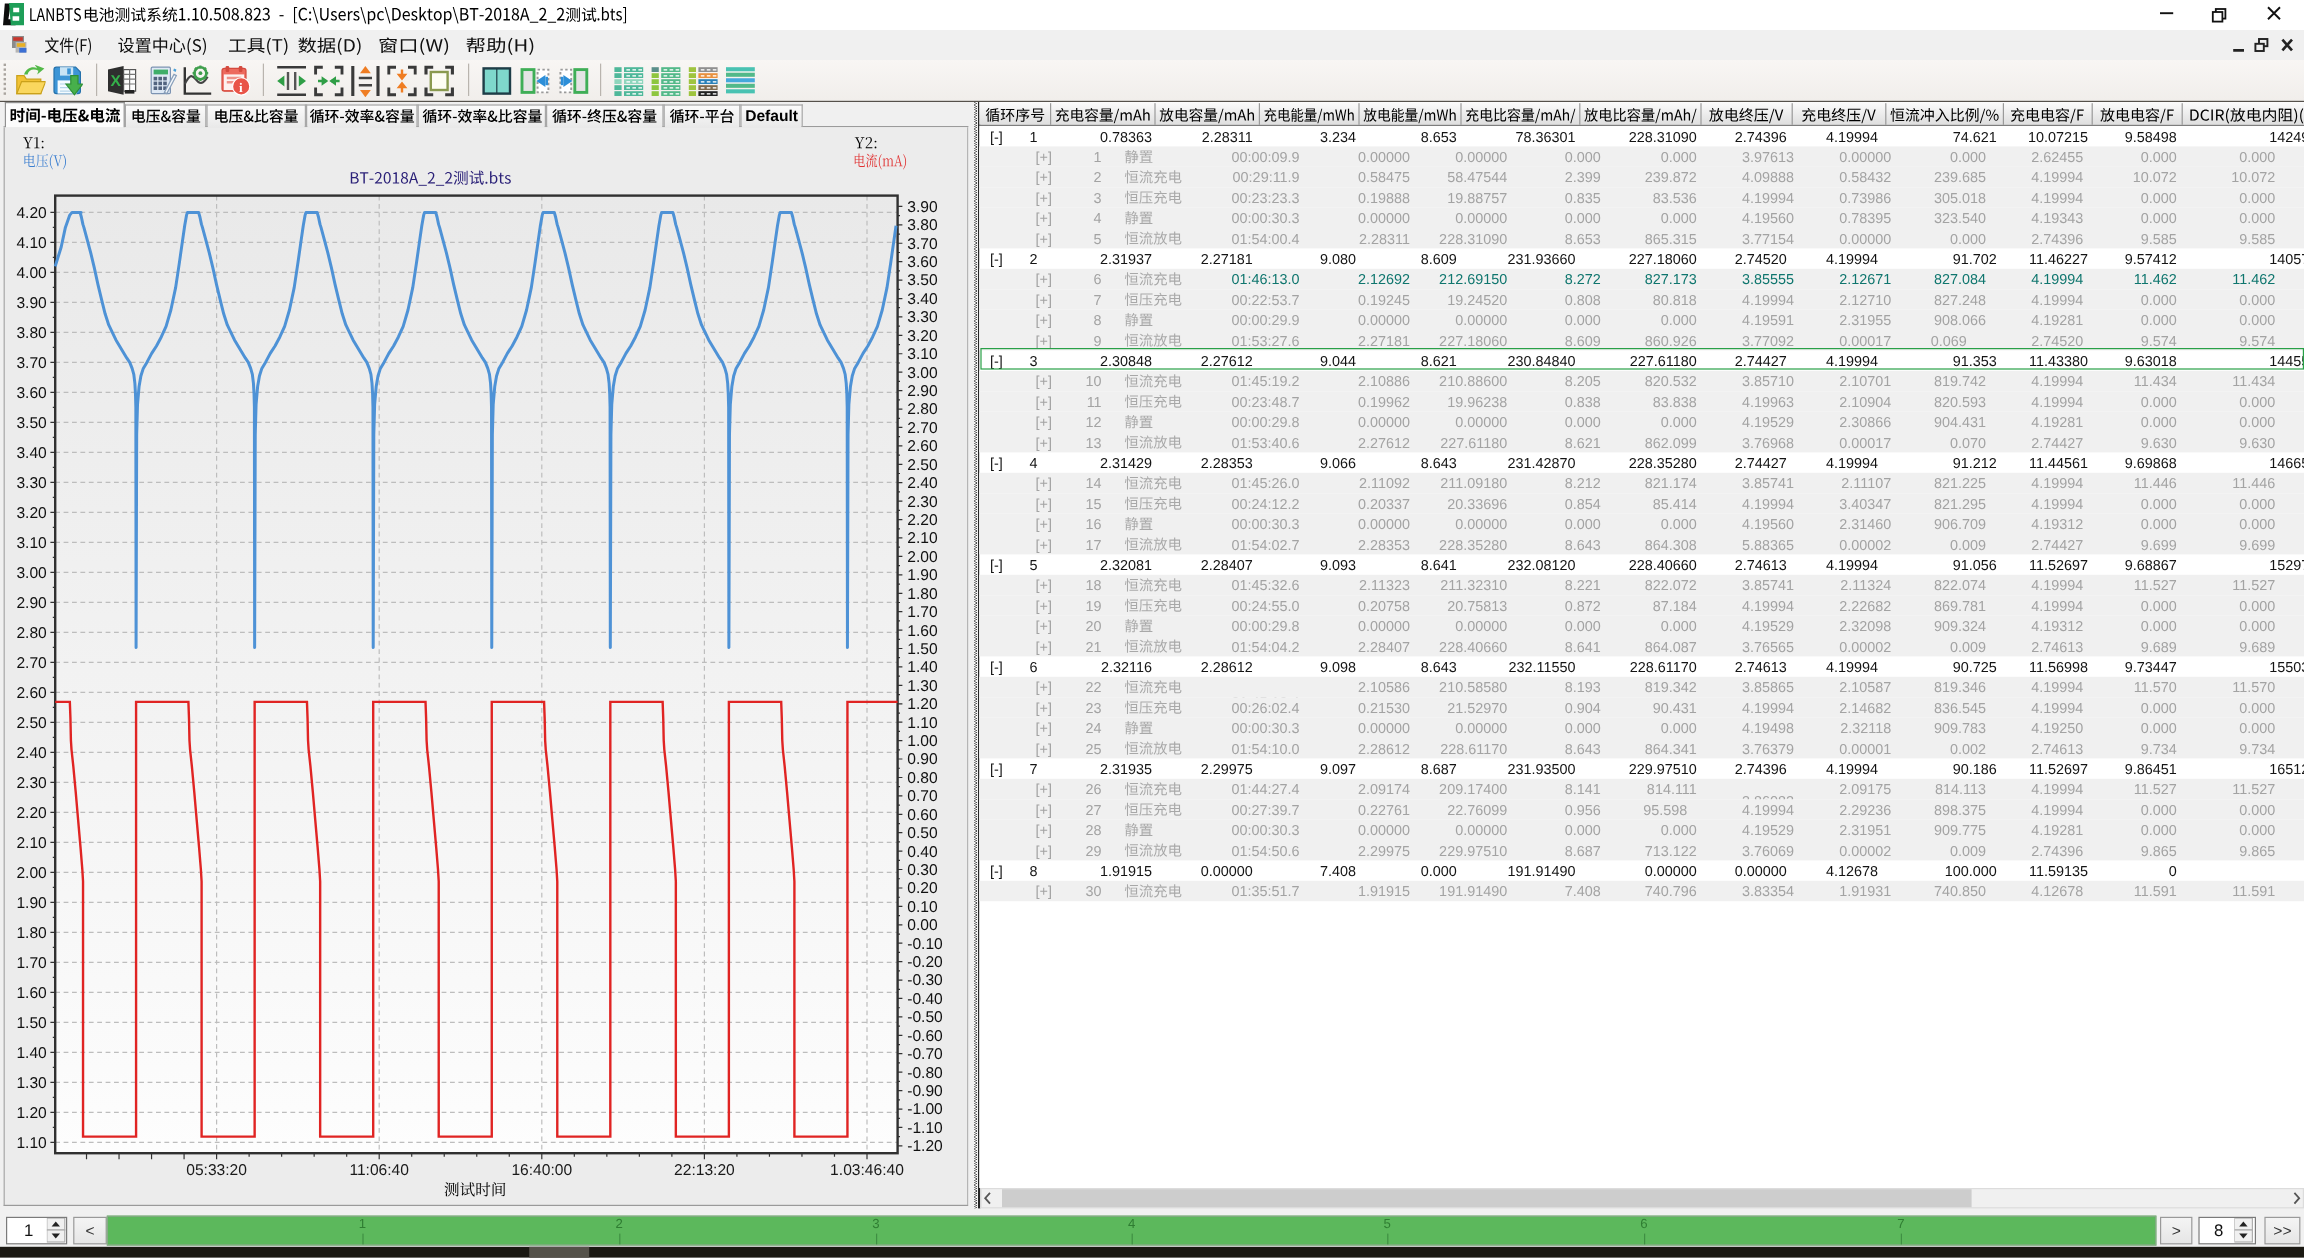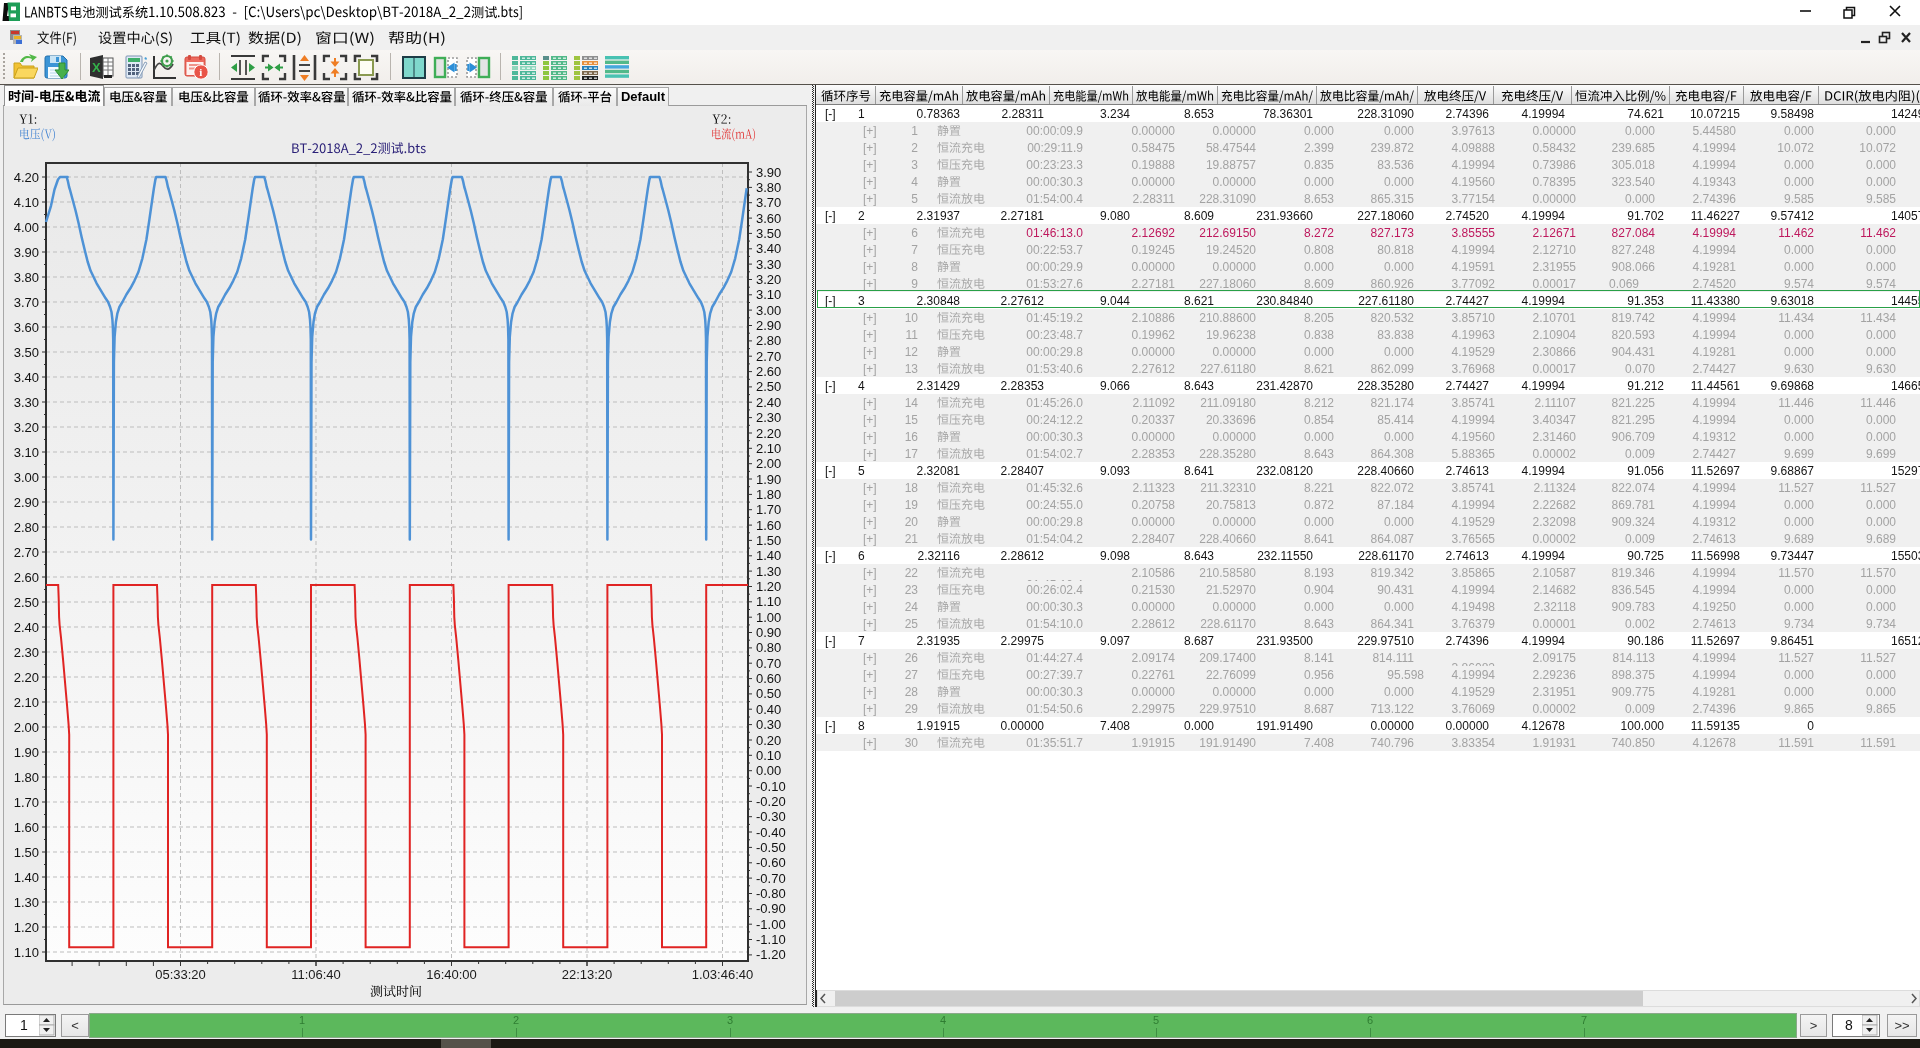--- a/index.html
+++ b/index.html
@@ -830,21 +830,21 @@
     </svg>
     <div class="row abs" style="left:816px;top:122px;width:1104px;height:17px;font-size:12px;color:#a3a3a3">
       <i style="right:837px;top:2px">00:00:09.9</i>
       <i style="right:745px;top:2px">0.00000</i>
       <i style="right:664px;top:2px">0.00000</i>
       <i style="right:586px;top:2px">0.000</i>
       <i style="right:506px;top:2px">0.000</i>
       <i style="right:425px;top:2px">3.97613</i>
       <i style="right:344px;top:2px">0.00000</i>
       <i style="right:265px;top:2px">0.000</i>
-      <i style="right:184px;top:2px">5.44580</i>
+      <i style="right:184px;top:2px">2.62455</i>
       <i style="right:106px;top:2px">0.000</i>
       <i style="right:24px;top:2px">0.000</i>
     </div>
     <div class="row abs" style="left:816px;top:139px;width:1104px;height:17px;background:#f0f0f0;font-size:12px;color:#a3a3a3">
       <i style="left:47px;top:2px">[+]</i>
       <i style="right:1002px;top:2px">2</i>
     </div>
     <svg style="position:absolute;left:937.0px;top:140.0px;overflow:visible" width="48.0" height="17">
       <g fill="#a8a8a8" transform="translate(0,12.00) scale(0.012,-0.012)">
         <use href="#sr6052" x="0"></use>
@@ -960,21 +960,21 @@
       <i style="right:1002px;top:2px">6</i>
     </div>
     <svg style="position:absolute;left:937.0px;top:225.0px;overflow:visible" width="48.0" height="17">
       <g fill="#a8a8a8" transform="translate(0,12.00) scale(0.012,-0.012)">
         <use href="#sr6052" x="0"></use>
         <use href="#sr6d41" x="1000"></use>
         <use href="#sr5145" x="2000"></use>
         <use href="#sr7535" x="3000"></use>
       </g>
     </svg>
-    <div class="row abs" style="left:816px;top:224px;width:1104px;height:17px;font-size:12px;color:#be185d">
+    <div class="row abs" style="left:816px;top:224px;width:1104px;height:17px;font-size:12px;color:#0f766e">
       <i style="right:837px;top:2px">01:46:13.0</i>
       <i style="right:745px;top:2px">2.12692</i>
       <i style="right:664px;top:2px">212.69150</i>
       <i style="right:586px;top:2px">8.272</i>
       <i style="right:506px;top:2px">827.173</i>
       <i style="right:425px;top:2px">3.85555</i>
       <i style="right:344px;top:2px">2.12671</i>
       <i style="right:265px;top:2px">827.084</i>
       <i style="right:184px;top:2px">4.19994</i>
       <i style="right:106px;top:2px">11.462</i>
@@ -1560,21 +1560,21 @@
         <use href="#sr538b" x="1000"></use>
         <use href="#sr5145" x="2000"></use>
         <use href="#sr7535" x="3000"></use>
       </g>
     </svg>
     <div class="row abs" style="left:816px;top:666px;width:1104px;height:17px;font-size:12px;color:#a3a3a3">
       <i style="right:837px;top:2px">00:27:39.7</i>
       <i style="right:745px;top:2px">0.22761</i>
       <i style="right:664px;top:2px">22.76099</i>
       <i style="right:586px;top:2px">0.956</i>
-      <i style="right:496px;top:2px">95.598</i>
+      <i style="right:514px;top:2px">95.598</i>
       <i style="right:425px;top:2px">4.19994</i>
       <i style="right:344px;top:2px">2.29236</i>
       <i style="right:265px;top:2px">898.375</i>
       <i style="right:184px;top:2px">4.19994</i>
       <i style="right:106px;top:2px">0.000</i>
       <i style="right:24px;top:2px">0.000</i>
     </div>
     <div class="row abs" style="left:816px;top:683px;width:1104px;height:17px;background:#f0f0f0;font-size:12px;color:#a3a3a3">
       <i style="left:47px;top:2px">[+]</i>
       <i style="right:1002px;top:2px">28</i>

